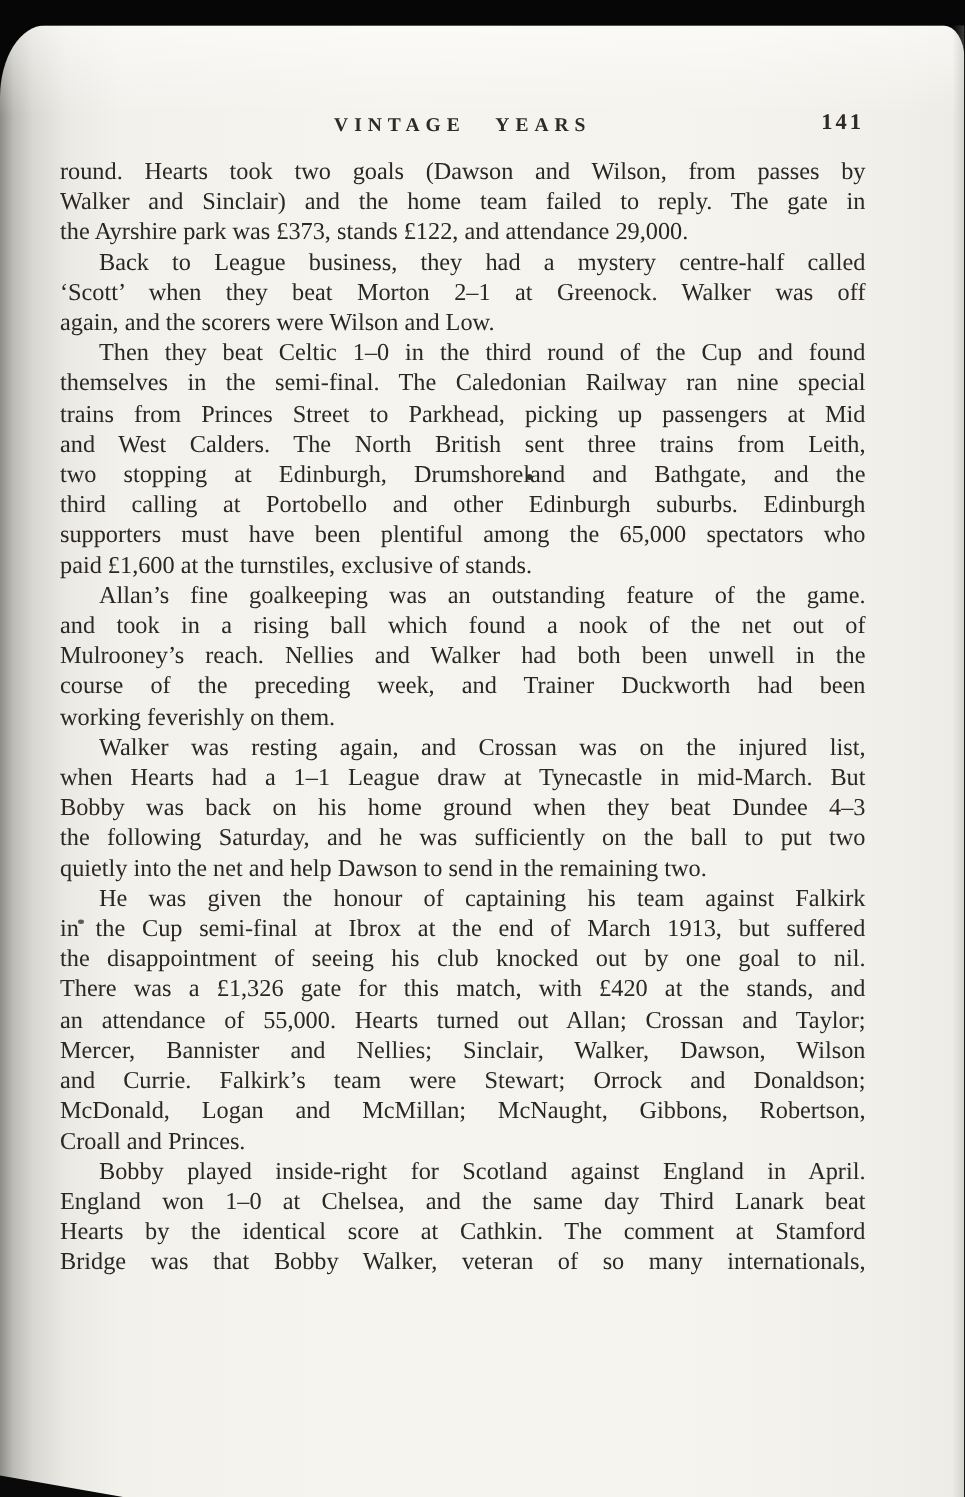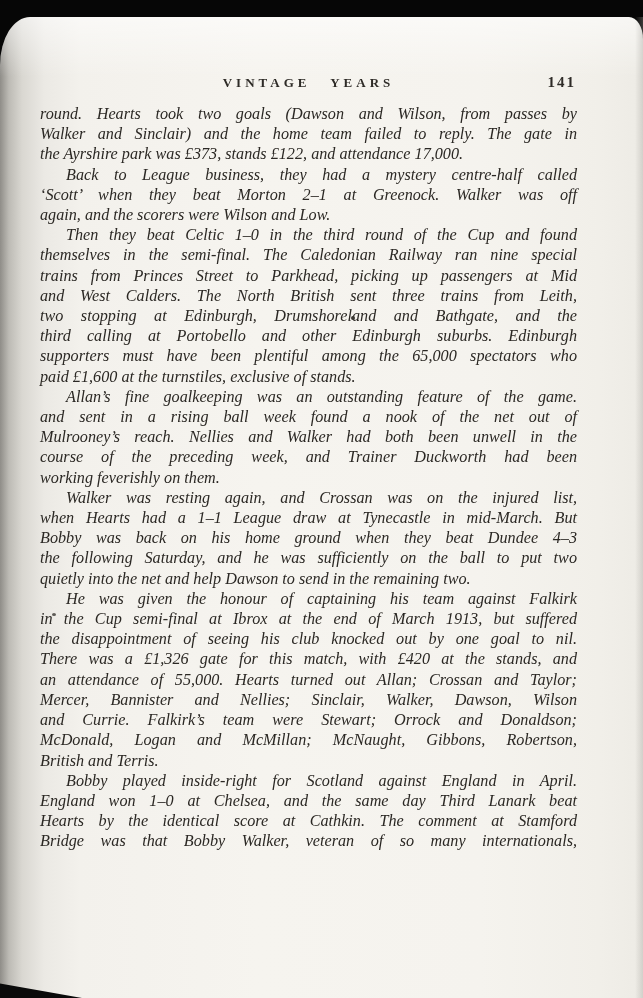--- a/index.html
+++ b/index.html
@@ -89,21 +89,21 @@
   .body-text {
     position: absolute;
     top: 87px;
     left: 40px;
     width: 537px;
     font-size: 16.2px;
     line-height: 20.2px;
     color: #2b2824;
     font-variant-numeric: oldstyle-nums;
   }
-  .para { margin: 0; font-style: italic; }
+  .para { margin: 0; }
   .line {
     text-align: justify;
     text-align-last: justify;
   }
   .line.last { text-align-last: left; }
   .line.first-indent { text-indent: 26px; }
 
   
   .speck {
     position: absolute;
@@ -121,61 +121,61 @@
 
     <div class="header">
       <span class="running-title">VINTAGE YEARS</span>
       <span class="page-number">141</span>
     </div>
 
     <div class="body-text">
         <div class="para">
           <div class="line">round. Hearts took two goals (Dawson and Wilson, from passes by</div>
           <div class="line">Walker and Sinclair) and the home team failed to reply. The gate in</div>
-          <div class="line last">the Ayrshire park was £373, stands £122, and attendance 17,000.</div>
+          <div class="line last">the Ayrshire park was £373, stands £122, and attendance 29,000.</div>
         </div>
         <div class="para">
           <div class="line first-indent">Back to League business, they had a mystery centre-half called</div>
           <div class="line">‘Scott’ when they beat Morton 2–1 at Greenock. Walker was off</div>
           <div class="line last">again, and the scorers were Wilson and Low.</div>
         </div>
         <div class="para">
           <div class="line first-indent">Then they beat Celtic 1–0 in the third round of the Cup and found</div>
           <div class="line">themselves in the semi-final. The Caledonian Railway ran nine special</div>
           <div class="line">trains from Princes Street to Parkhead, picking up passengers at Mid</div>
           <div class="line">and West Calders. The North British sent three trains from Leith,</div>
           <div class="line">two stopping at Edinburgh, Drumshoreland and Bathgate, and the</div>
           <div class="line">third calling at Portobello and other Edinburgh suburbs. Edinburgh</div>
           <div class="line">supporters must have been plentiful among the 65,000 spectators who</div>
           <div class="line last">paid £1,600 at the turnstiles, exclusive of stands.</div>
         </div>
         <div class="para">
           <div class="line first-indent">Allan’s fine goalkeeping was an outstanding feature of the game.</div>
-          <div class="line">and sent in a rising ball week found a nook of the net out of</div>
+          <div class="line">and took in a rising ball which found a nook of the net out of</div>
           <div class="line">Mulrooney’s reach. Nellies and Walker had both been unwell in the</div>
           <div class="line">course of the preceding week, and Trainer Duckworth had been</div>
           <div class="line last">working feverishly on them.</div>
         </div>
         <div class="para">
           <div class="line first-indent">Walker was resting again, and Crossan was on the injured list,</div>
           <div class="line">when Hearts had a 1–1 League draw at Tynecastle in mid-March. But</div>
           <div class="line">Bobby was back on his home ground when they beat Dundee 4–3</div>
           <div class="line">the following Saturday, and he was sufficiently on the ball to put two</div>
           <div class="line last">quietly into the net and help Dawson to send in the remaining two.</div>
         </div>
         <div class="para">
           <div class="line first-indent">He was given the honour of captaining his team against Falkirk</div>
           <div class="line">in the Cup semi-final at Ibrox at the end of March 1913, but suffered</div>
           <div class="line">the disappointment of seeing his club knocked out by one goal to nil.</div>
           <div class="line">There was a £1,326 gate for this match, with £420 at the stands, and</div>
           <div class="line">an attendance of 55,000. Hearts turned out Allan; Crossan and Taylor;</div>
           <div class="line">Mercer, Bannister and Nellies; Sinclair, Walker, Dawson, Wilson</div>
           <div class="line">and Currie. Falkirk’s team were Stewart; Orrock and Donaldson;</div>
           <div class="line">McDonald, Logan and McMillan; McNaught, Gibbons, Robertson,</div>
-          <div class="line last">British and Terris.</div>
+          <div class="line last">Croall and Princes.</div>
         </div>
         <div class="para">
           <div class="line first-indent">Bobby played inside-right for Scotland against England in April.</div>
           <div class="line">England won 1–0 at Chelsea, and the same day Third Lanark beat</div>
           <div class="line">Hearts by the identical score at Cathkin. The comment at Stamford</div>
           <div class="line">Bridge was that Bobby Walker, veteran of so many internationals,</div>
         </div>
       </div>
 
     <div class="speck speck-1"></div>

